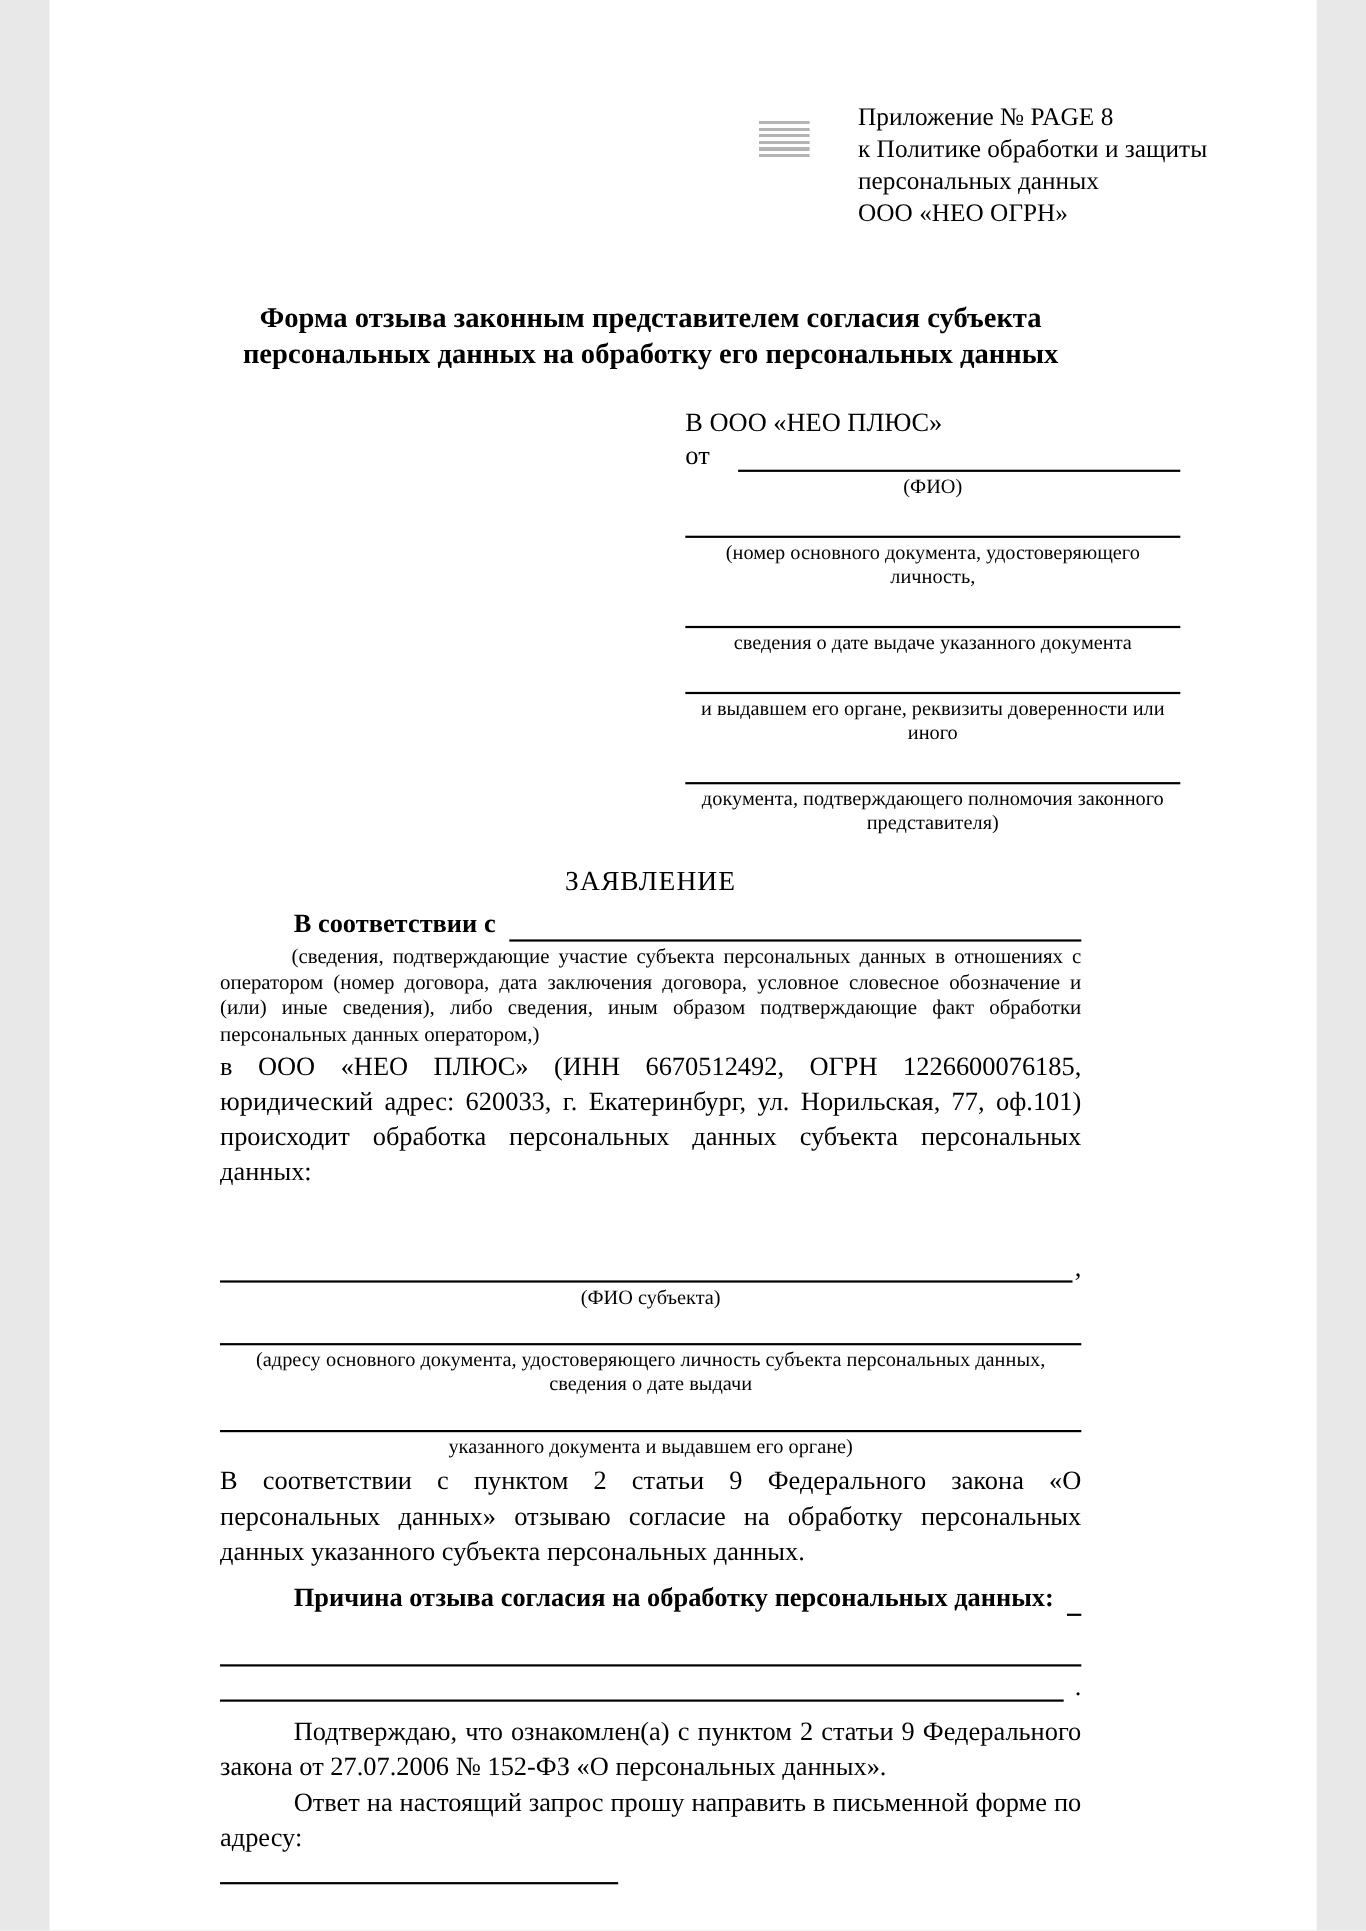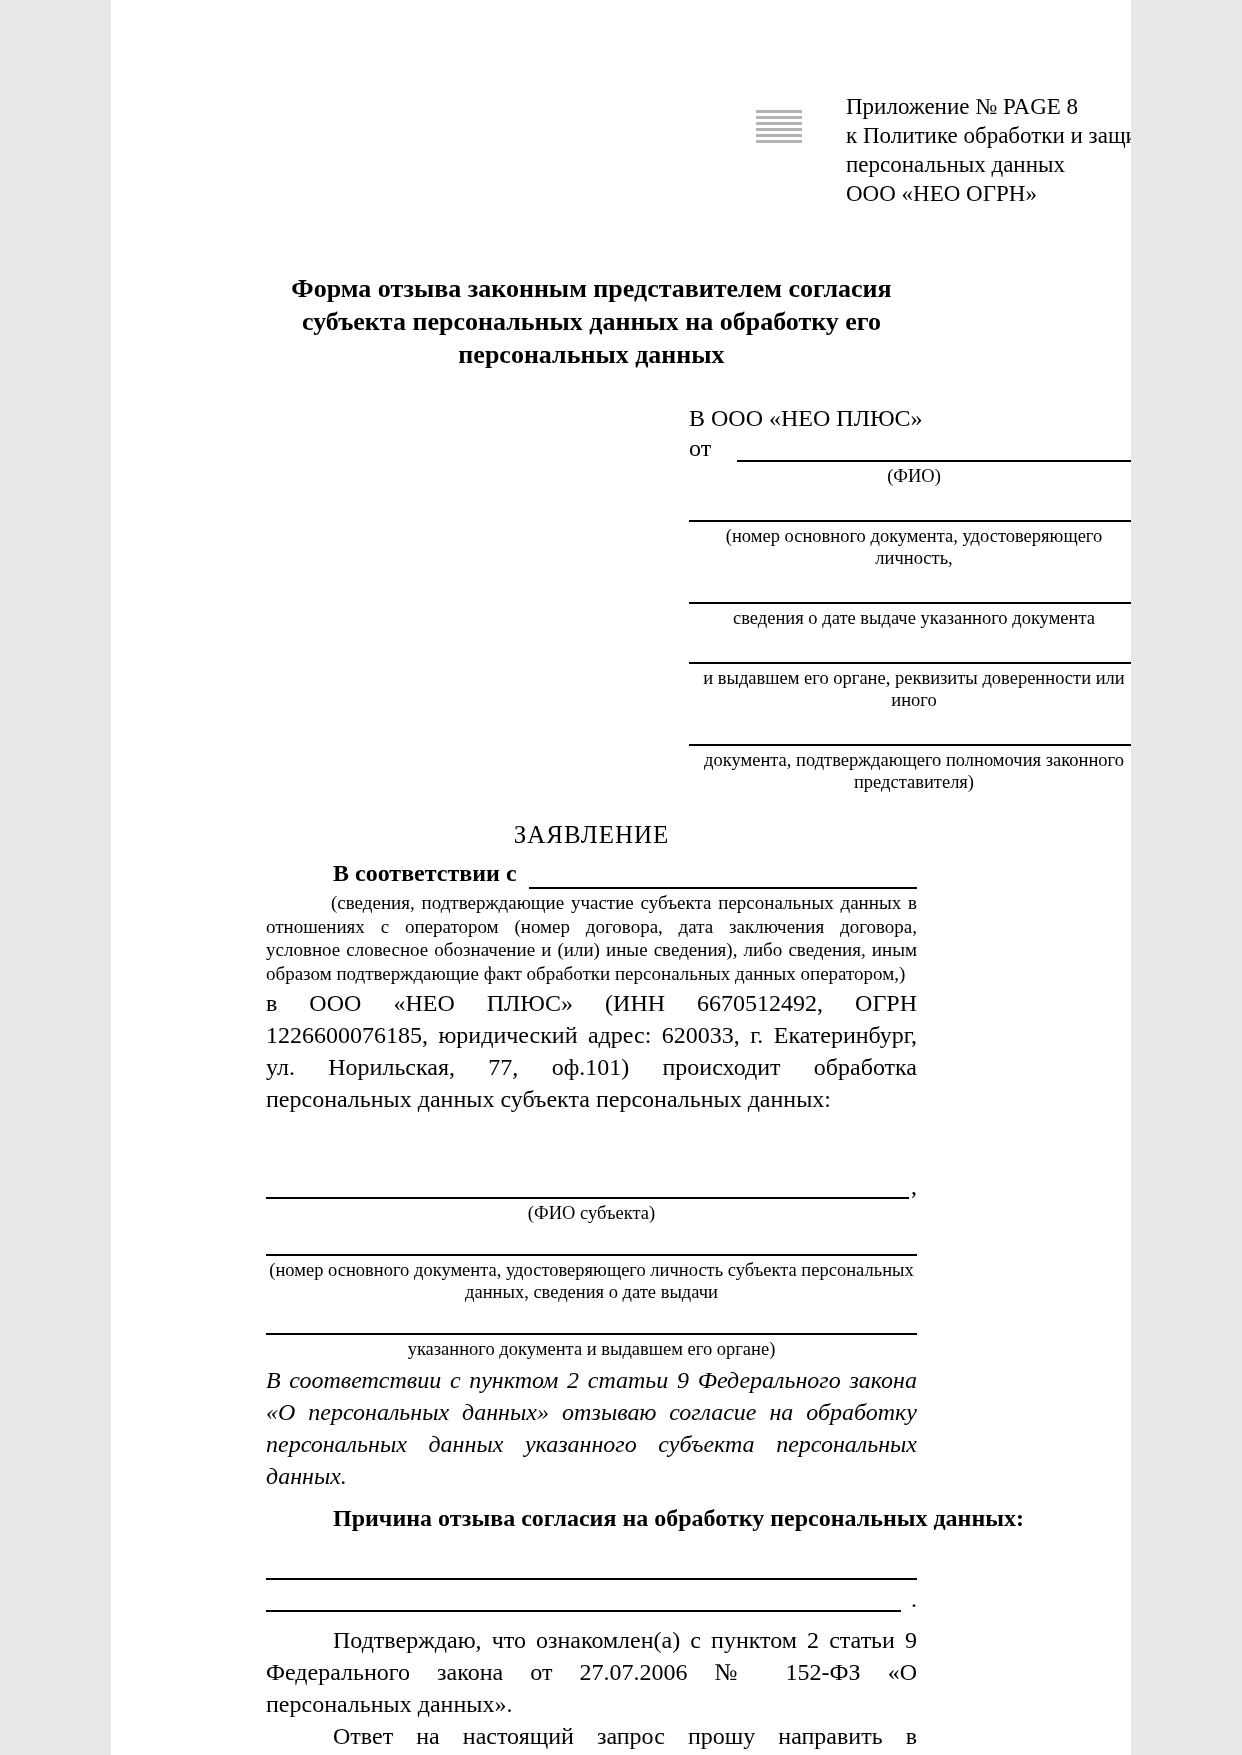--- a/index.html
+++ b/index.html
@@ -1,18 +1,18 @@
 <!DOCTYPE html>
 <html><head>
 <meta charset="utf-8">
 <style>
   html,body{margin:0;padding:0;background:#e8e8e8;}
   .page{
     position:relative;
-    width:1020px;height:1755px;
+    width:1152px;height:1755px;
     margin:0 auto;
     background:#ffffff;
     font-family:"Liberation Serif","DejaVu Serif",serif;
     color:#000;
     overflow:hidden;
   }
   .content{padding:272px 214px 0 155px;}
 
   
   .header-block{
@@ -121,26 +121,26 @@
 
     <p class="p" style="margin-top:2px;">в ООО «НЕО ПЛЮС» (ИНН 6670512492, ОГРН 1226600076185, юридический адрес: 620033, г. Екатеринбург, ул. Норильская, 77, оф.101) происходит обработка персональных данных субъекта персональных данных:</p>
 
     <div class="rulerow" style="margin-top:56px;">
       <span class="rl"></span>
       <span class="sfx">,</span>
     </div>
     <div class="cap">(ФИО субъекта)</div>
 
     <div class="rule" style="height:30px;"></div>
-    <div class="cap">(номер основного документа, удостоверяющего личность субъекта персональных данных, сведения о дате выдачи</div>
+    <div class="cap">(адресу основного документа, удостоверяющего личность субъекта персональных данных, сведения о дате выдачи</div>
 
     <div class="rule" style="height:30px;"></div>
     <div class="cap">указанного документа и выдавшем его органе)</div>
 
-    <p class="p" style="margin-top:4px;font-style:italic;">В соответствии с пунктом 2 статьи 9 Федерального закона «О персональных данных» отзываю согласие на обработку персональных данных указанного субъекта персональных данных.</p>
+    <p class="p" style="margin-top:4px;">В соответствии с пунктом 2 статьи 9 Федерального закона «О персональных данных» отзываю согласие на обработку персональных данных указанного субъекта персональных данных.</p>
 
     <div class="flexline mt10">
       <span class="ind">Причина отзыва согласия на обработку персональных данных: </span>
       <span class="uline"></span>
     </div>
 
     <div class="blank-full"></div>
 
     <div class="rulerow" style="margin-top:4px;">
       <span class="rl" style="margin-right:8px;"></span>

